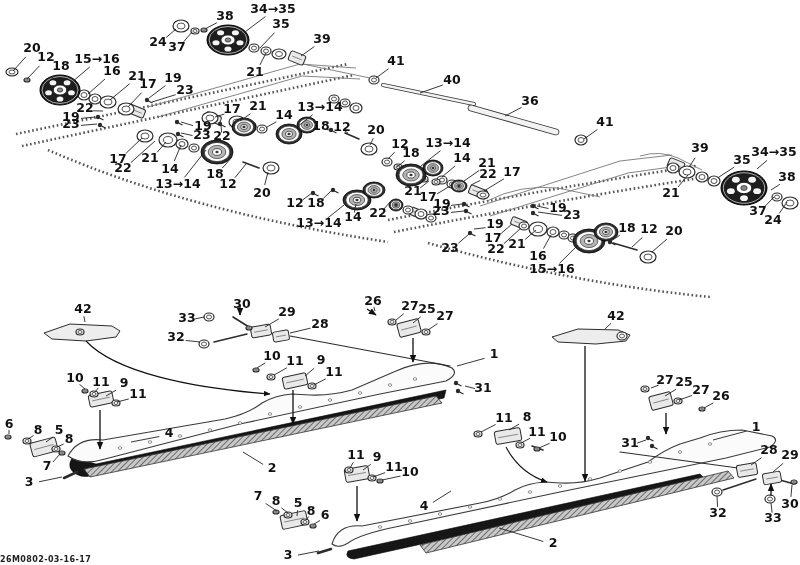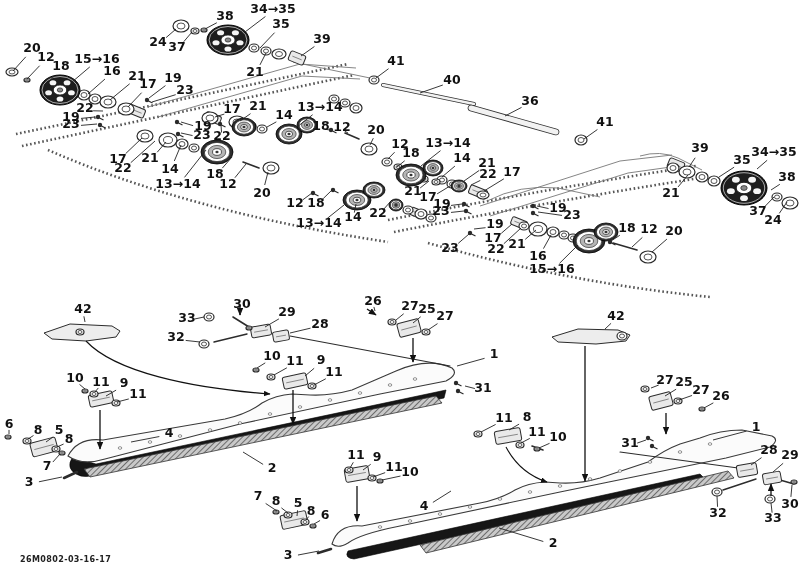--- a/index.html
+++ b/index.html
@@ -1,19 +1,19 @@
 <!DOCTYPE html>
 <html><head>
 <meta charset="utf-8">
 <style>
   html,body{margin:0;padding:0;background:#fff;}
   #stage{position:relative;width:800px;height:565px;background:#ffffff;overflow:hidden;
          font-family:"DejaVu Sans","Liberation Sans",sans-serif;}
   #diagram-svg{position:absolute;left:0;top:0;}
-  #figure-number{position:absolute;left:20px;top:555px;font-size:8px;font-weight:bold;
+  #figure-number{position:absolute;left:0;top:555px;font-size:8px;font-weight:bold;
                  letter-spacing:.4px;color:#222;}
   text.callout{font-family:"DejaVu Sans","Liberation Sans",sans-serif;font-weight:bold;
                fill:#111;}
 </style>
 </head>
 <body>
 
 <div id="stage">
   <svg id="diagram-svg" width="800" height="565" viewBox="0 0 800 565">
     <defs>

